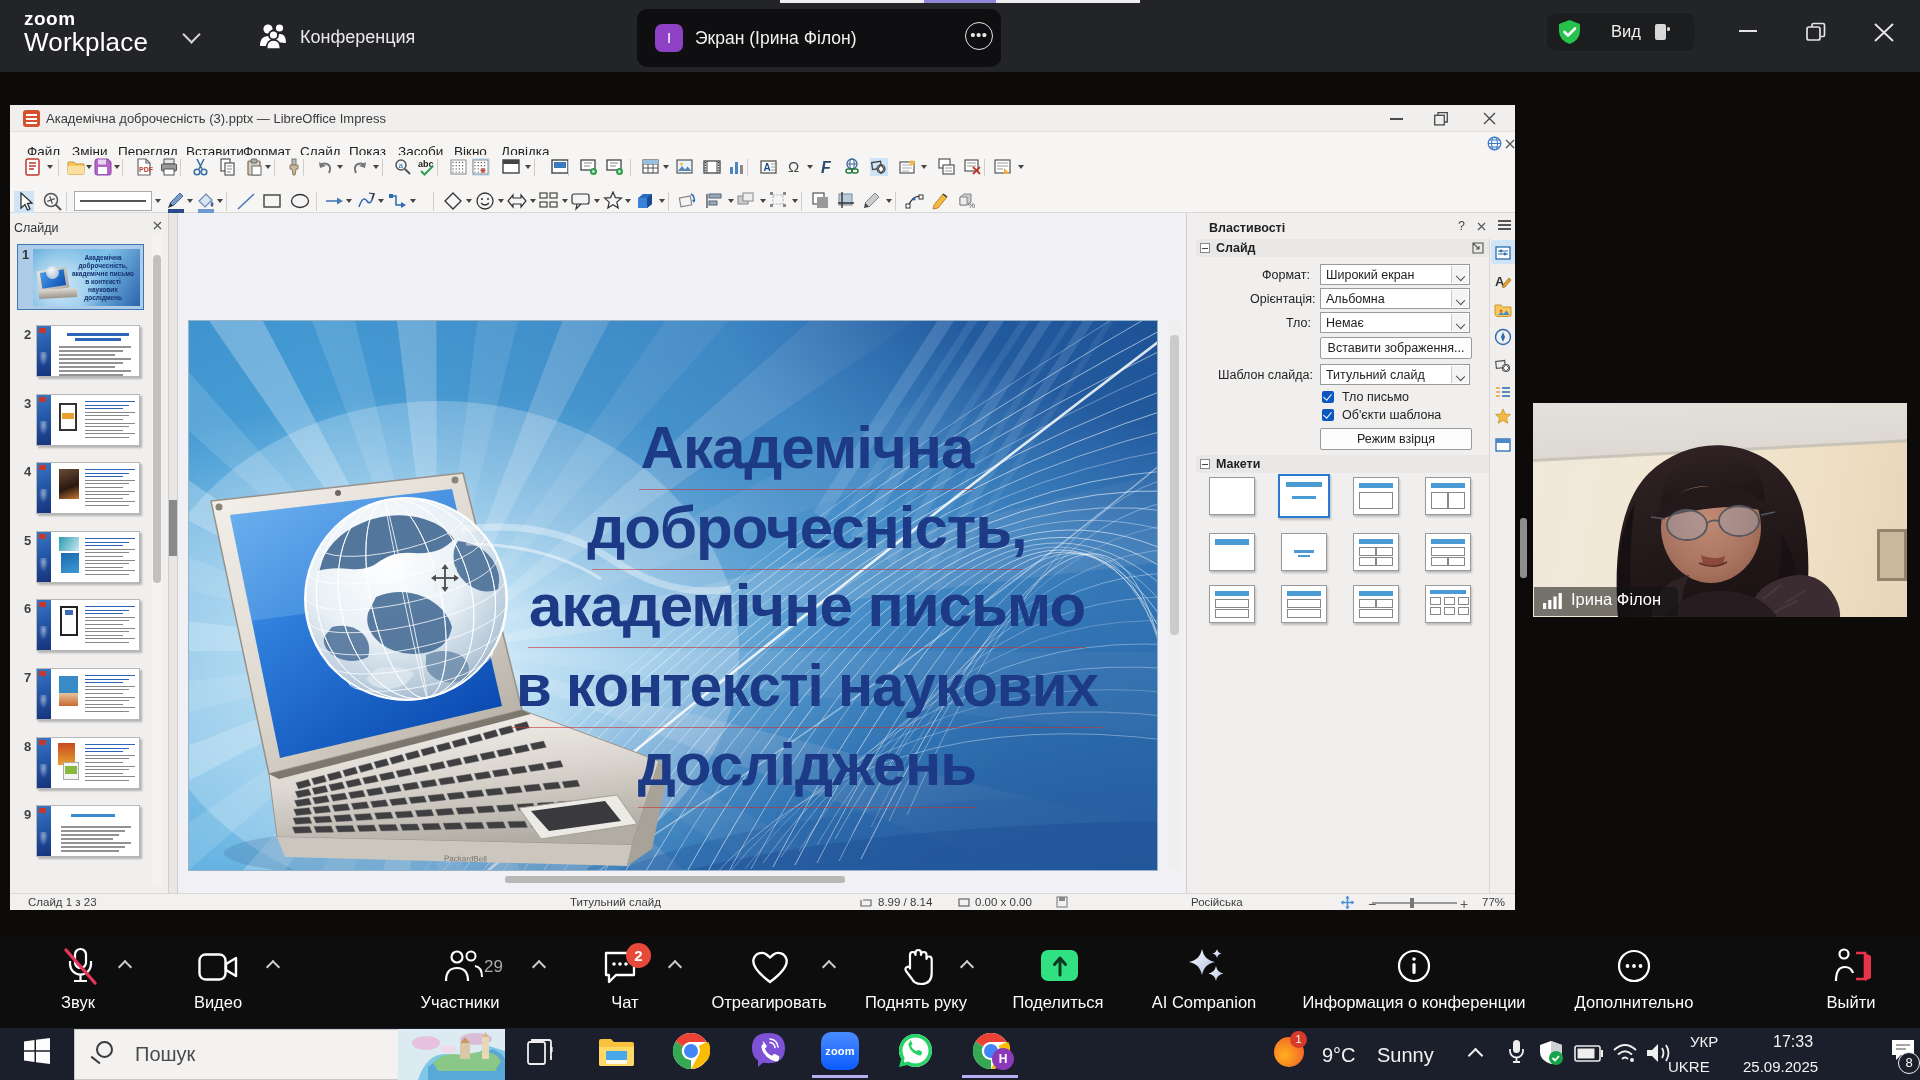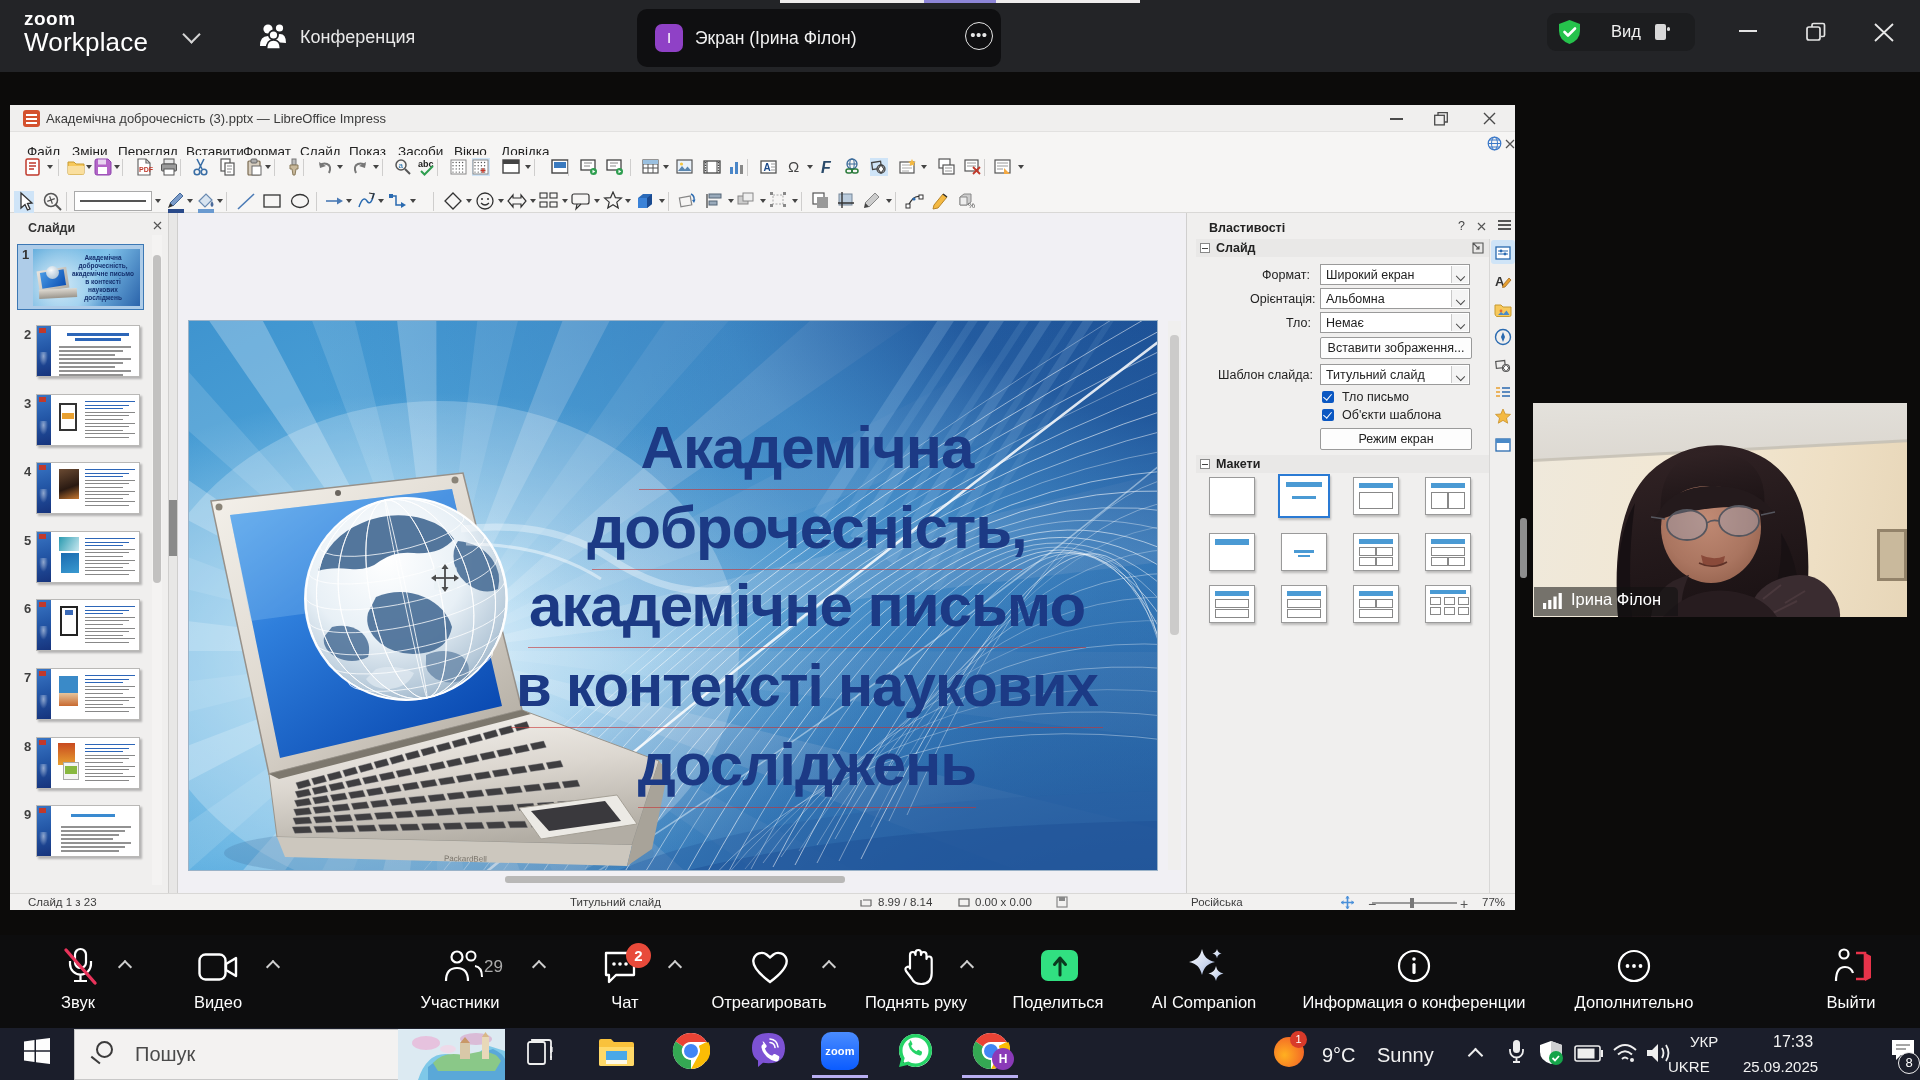--- a/index.html
+++ b/index.html
@@ -25,21 +25,21 @@
 #lotitle{left:0;top:0;width:100%;height:27px;background:#f0efee;border-bottom:1px solid #e2e1e0}
 #lotitle .ic{position:absolute;left:13px;top:5px;width:17px;height:17px;background:#d4512e;border-radius:3px}
 #lotitle .ic:before{content:"";position:absolute;left:3px;top:4px;width:11px;height:2px;background:#fff;box-shadow:0 4px 0 #fff,0 8px 0 #fff}
 #lotitle .tx{position:absolute;left:36px;top:6px;font-size:13px;color:#3a3a3a}
 #lomenu{left:0;top:27px;width:100%;height:23px;background:#f6f5f4;font-size:13.5px;color:#222}
 #lomenu span{position:absolute;top:12px}
 #lotb1{left:0;top:50px;width:100%;height:26px;background:#f6f5f4}
 #lotb2{left:0;top:76px;width:100%;height:32px;background:#f6f5f4;border-bottom:1px solid #d9d8d6}
 
 #slpanel{left:0;top:108px;width:158px;height:680px;background:#f0efee}
-#slhead{left:18px;top:116px;font-size:12.5px;font-weight:700;color:#333}
+#slhead{left:4px;top:116px;font-size:12.5px;font-weight:400;color:#333}
 #workarea{left:168px;top:108px;width:1018px;height:680px;background:#f1f0f4}
 #props{left:1176px;top:108px;width:329px;height:680px;background:#f0efee;border-left:1px solid #d0cfce}
 #statusbar{left:0;top:788px;width:100%;height:17px;background:#f2f1f0;border-top:1px solid #d9d8d6;font-size:11.5px;color:#3c3c3c}
 #statusbar span{position:absolute;top:2px}
 
 .ddbox{position:absolute;background:#fff;border:1px solid #9a9a9a;font-size:12.5px;color:#222}
 .ddbox .ar{position:absolute;right:1px;top:1px;bottom:1px;width:17px;border-left:1px solid #c8c8c8;background:#f4f4f4}
 .ddbox .ar:before{content:"";position:absolute;left:4.5px;top:7px;width:6px;height:6px;border-right:1.6px solid #4a4a4a;border-bottom:1.6px solid #4a4a4a;transform:rotate(45deg) scale(1,0.9)}
 .btn{position:absolute;background:#fdfdfd;border:1px solid #9a9a9a;border-radius:2px;font-size:12.5px;color:#222;text-align:center}
 .cb{position:absolute;width:12px;height:12px;background:#0a57c2;border-radius:2px}
@@ -953,21 +953,21 @@
     <div class="ddbox" style="left:1310px;top:183px;width:150px;height:21px;line-height:20px;padding-left:5px">Альбомна<div class="ar"></div></div>
     <div class="lbl" style="left:1276px;top:211px;font-size:12.5px">Тло:</div>
     <div class="ddbox" style="left:1310px;top:207px;width:150px;height:21px;line-height:20px;padding-left:5px">Немає<div class="ar"></div></div>
     <div class="btn" style="left:1310px;top:232px;width:152px;height:22px;line-height:21px">Вставити зображення...</div>
     <div class="lbl" style="left:1208px;top:263px;font-size:12.5px">Шаблон слайда:</div>
     <div class="ddbox" style="left:1310px;top:259px;width:150px;height:21px;line-height:20px;padding-left:5px">Титульний слайд<div class="ar"></div></div>
     <div class="cb" style="left:1312px;top:286px"></div>
     <div class="lbl" style="left:1332px;top:285px;font-size:12.5px">Тло письмо</div>
     <div class="cb" style="left:1312px;top:304px"></div>
     <div class="lbl" style="left:1332px;top:303px;font-size:12.5px">Об'єкти шаблона</div>
-    <div class="btn" style="left:1310px;top:323px;width:152px;height:22px;line-height:21px">Режим екран</div>
+    <div class="btn" style="left:1310px;top:323px;width:152px;height:22px;line-height:21px">Режим взірця</div>
     <div class="abs" style="left:1186px;top:350px;width:294px;height:18px;background:#e9e8e7"></div>
     <div class="abs" style="left:1190px;top:354px;width:10px;height:10px;background:#fff;border:1px solid #888"></div>
     <div class="abs" style="left:1192px;top:358.5px;width:6px;height:1.5px;background:#444"></div>
     <div class="lbl" style="left:1206px;top:352px;font-weight:700;font-size:12.5px">Макети</div>
     <div class="abs" style="left:1199px;top:372px;width:46px;height:38px;background:#fff;border:1px solid #9a9a9a;box-shadow:1px 1.5px 2px rgba(0,0,0,0.22)"></div>
     <div class="abs" style="left:1268px;top:369px;width:52px;height:44px;background:#fff;border:2px solid #2a7ad4;box-shadow:1px 1.5px 2px rgba(0,0,0,0.22)">
       <div style="position:absolute;left:6px;top:6px;right:6px;height:5px;background:#4a9ad4"></div>
       <div style="position:absolute;left:12px;top:20px;right:12px;height:3px;background:#4a9ad4"></div>
     </div>
     <div class="abs" style="left:1343px;top:372px;width:46px;height:38px;background:#fff;border:1px solid #9a9a9a;box-shadow:1px 1.5px 2px rgba(0,0,0,0.22)">

